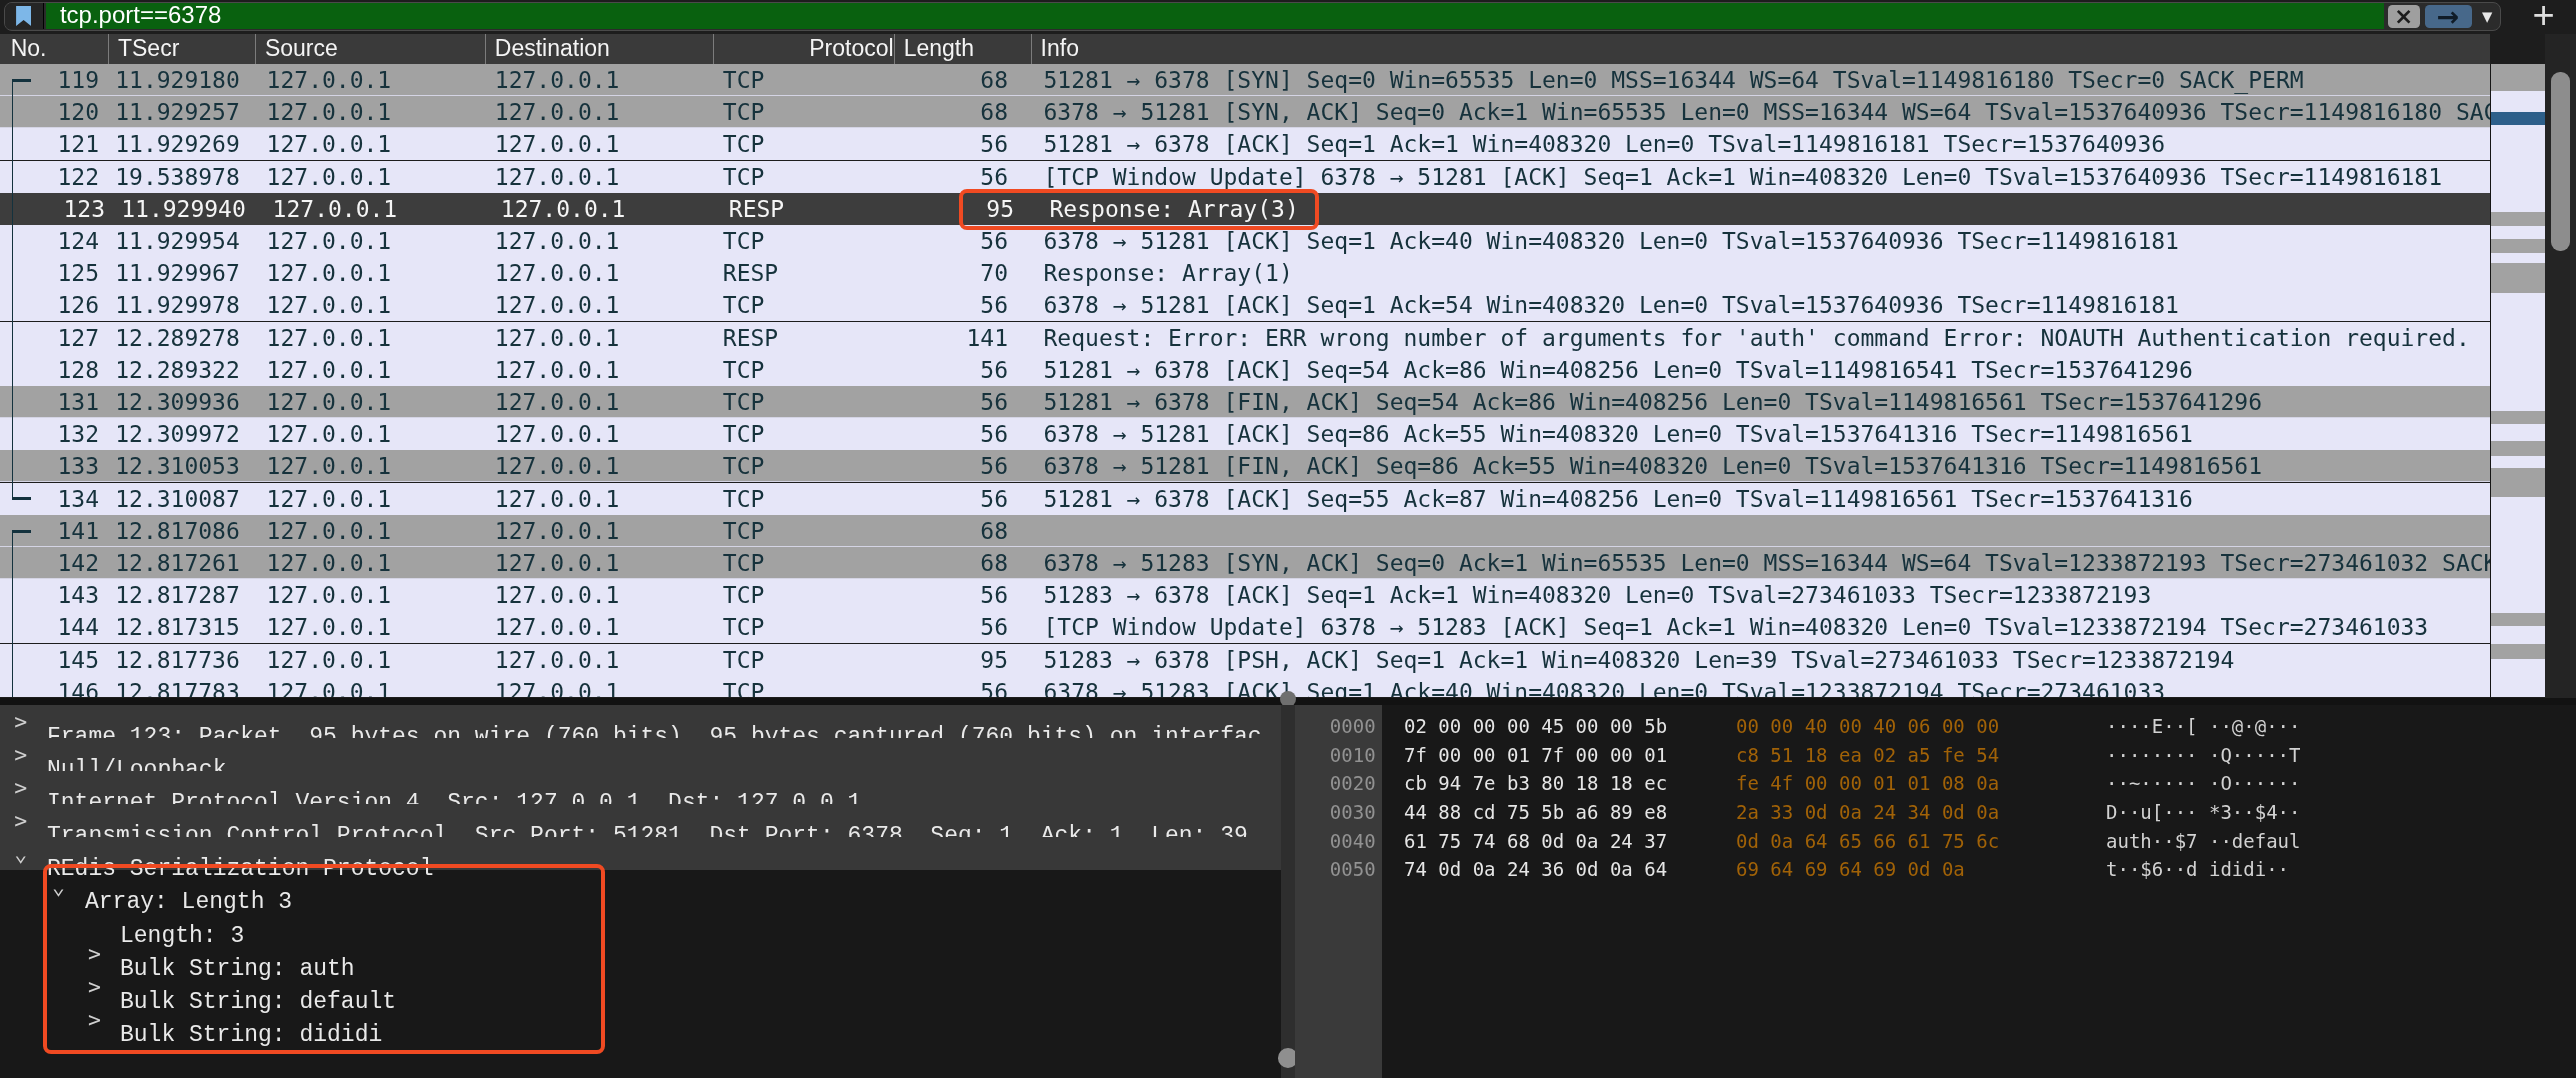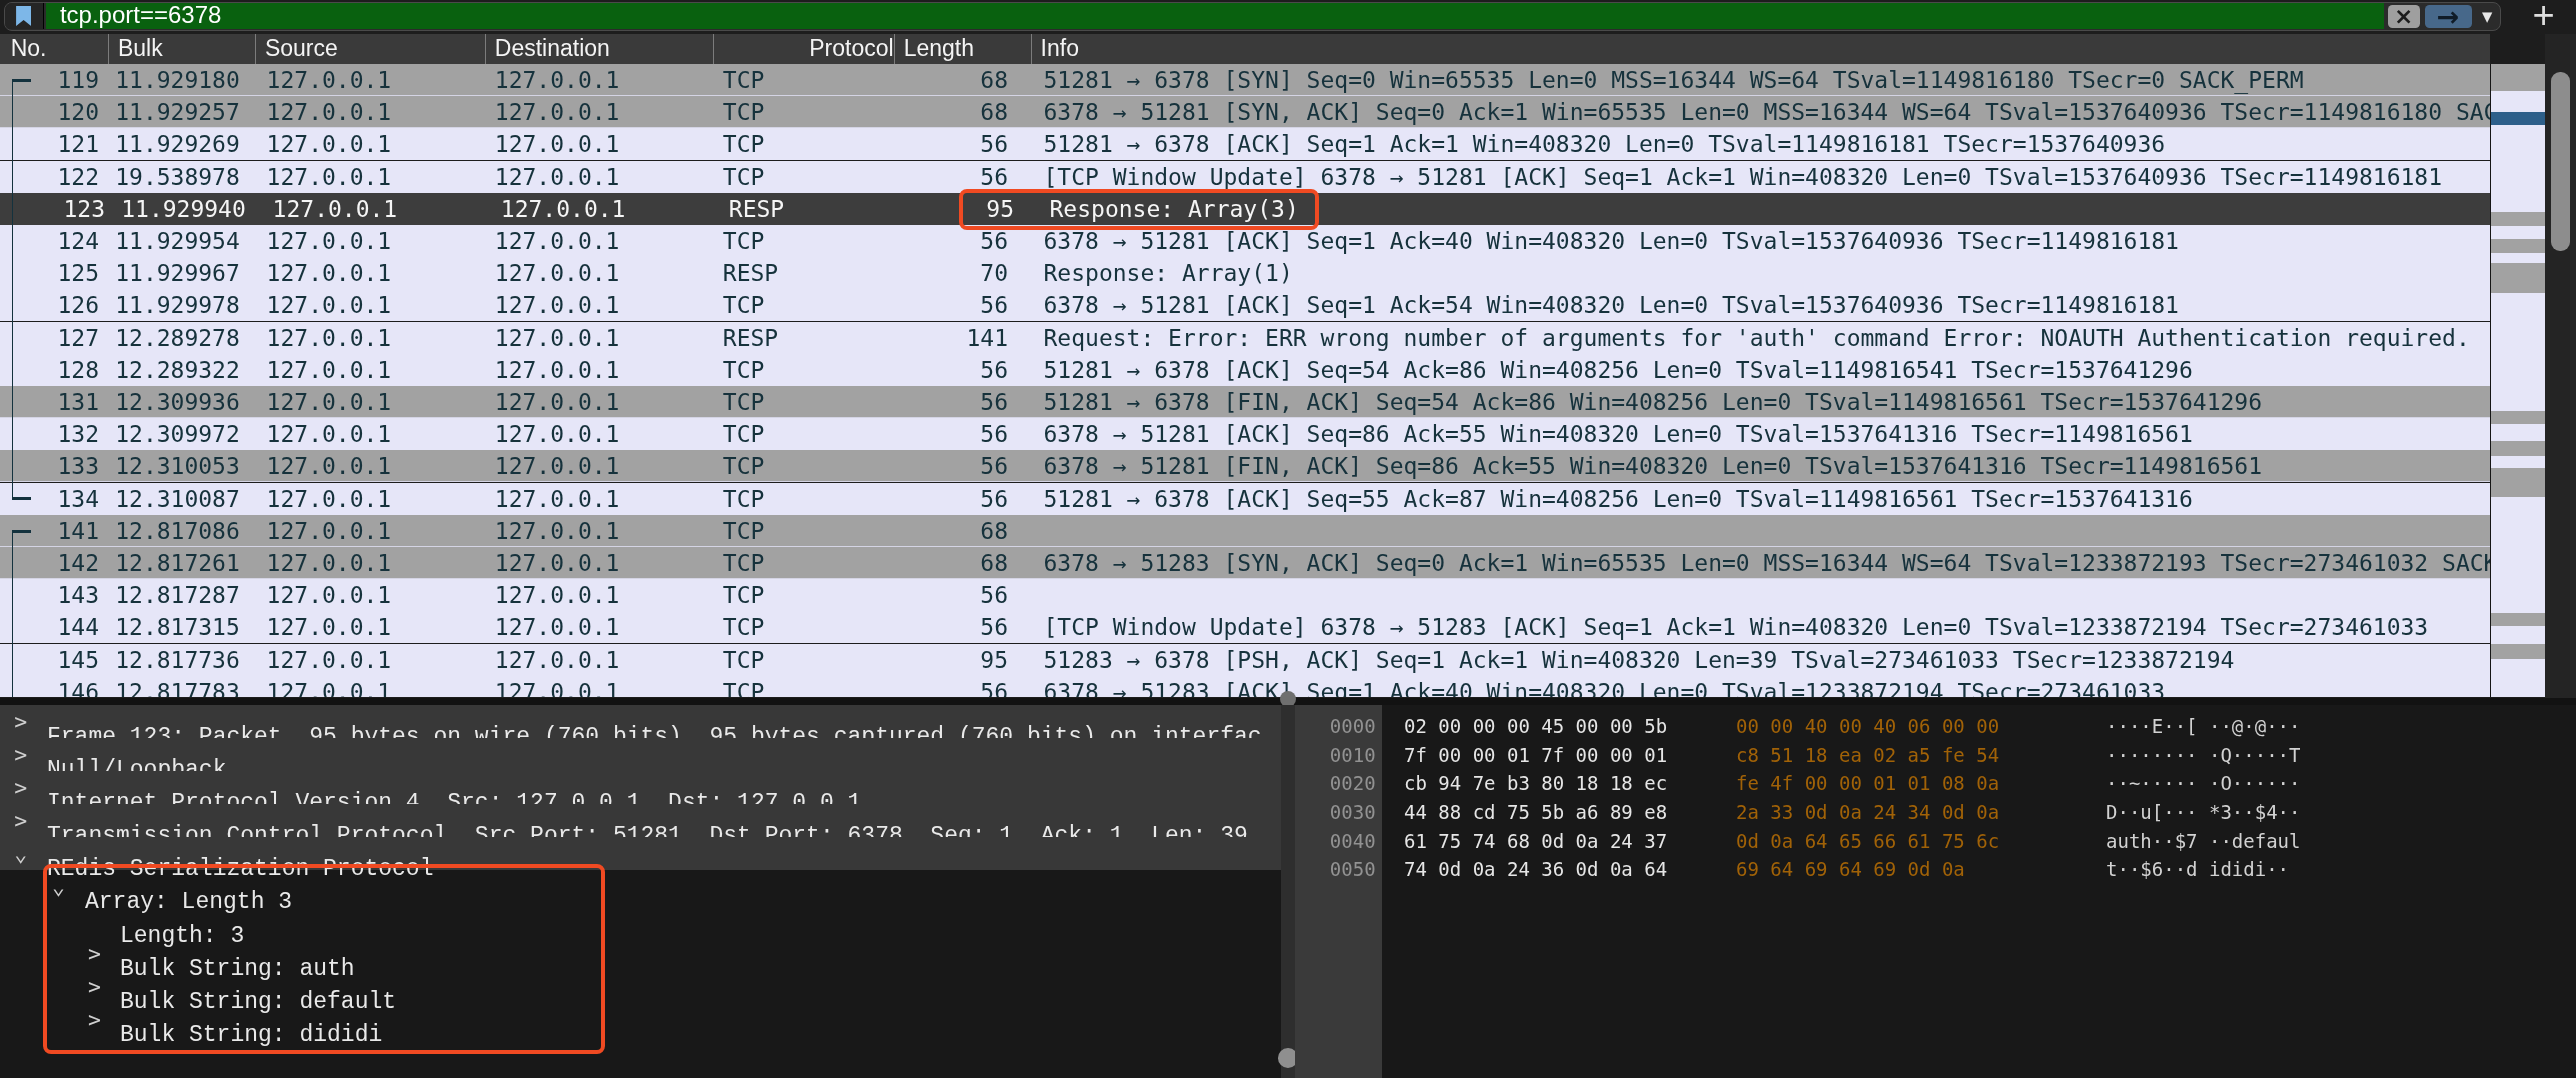--- a/index.html
+++ b/index.html
@@ -117,21 +117,21 @@
         <span>▼</span>
       </div>
     </div>
     <div id="addbtn">
       <span>+</span>
     </div>
   </div>
 
   <div id="phdr">
       <div class="hcell c0" style="width: 108px;">No.</div>
-      <div class="hcell c1" style="width: 147px;">Bulk</div>
+      <div class="hcell c1" style="width: 147px;">TSecr</div>
       <div class="hcell c2" style="width: 230px;">Source</div>
       <div class="hcell c3" style="width: 228px;">Destination</div>
       <div class="hcell c4" style="width: 181px; text-align: right;">Protocol</div>
       <div class="hcell c5" style="width: 137px;">Length</div>
       <div class="hcell c6" style="width: 1460px;">Info</div>
     </div>
 
   <div id="rows">
 
     <div class="bracket" style="left:11.6px;top:16px;width:1.8px;height:419px;"></div>
@@ -283,20 +283,21 @@
         <div class="cell c5" style="width: 137px;">68</div>
         <div class="cell c6" style="width: 1460px;">6378 → 51283 [SYN, ACK] Seq=0 Ack=1 Win=65535 Len=0 MSS=16344 WS=64 TSval=1233872193 TSecr=273461032 SACK_PERM</div>
       </div>
       <div class="prow lav" style="top: 515px;">
         <div class="cell c0" style="width: 108px;">143</div>
         <div class="cell c1" style="width: 147px;">12.817287</div>
         <div class="cell c2" style="width: 230px;">127.0.0.1</div>
         <div class="cell c3" style="width: 228px;">127.0.0.1</div>
         <div class="cell c4" style="width: 181px;">TCP</div>
         <div class="cell c5" style="width: 137px;">56</div>
+        <div class="cell c6" style="width: 1460px;">51283 → 6378 [ACK] Seq=1 Ack=1 Win=408320 Len=0 TSval=273461033 TSecr=1233872193</div>
       </div>
       <div class="prow lav" style="top: 547px;">
         <div class="cell c0" style="width: 108px;">144</div>
         <div class="cell c1" style="width: 147px;">12.817315</div>
         <div class="cell c2" style="width: 230px;">127.0.0.1</div>
         <div class="cell c3" style="width: 228px;">127.0.0.1</div>
         <div class="cell c4" style="width: 181px;">TCP</div>
         <div class="cell c5" style="width: 137px;">56</div>
         <div class="cell c6" style="width: 1460px;">[TCP Window Update] 6378 → 51283 [ACK] Seq=1 Ack=1 Win=408320 Len=0 TSval=1233872194 TSecr=273461033</div>
       </div>

